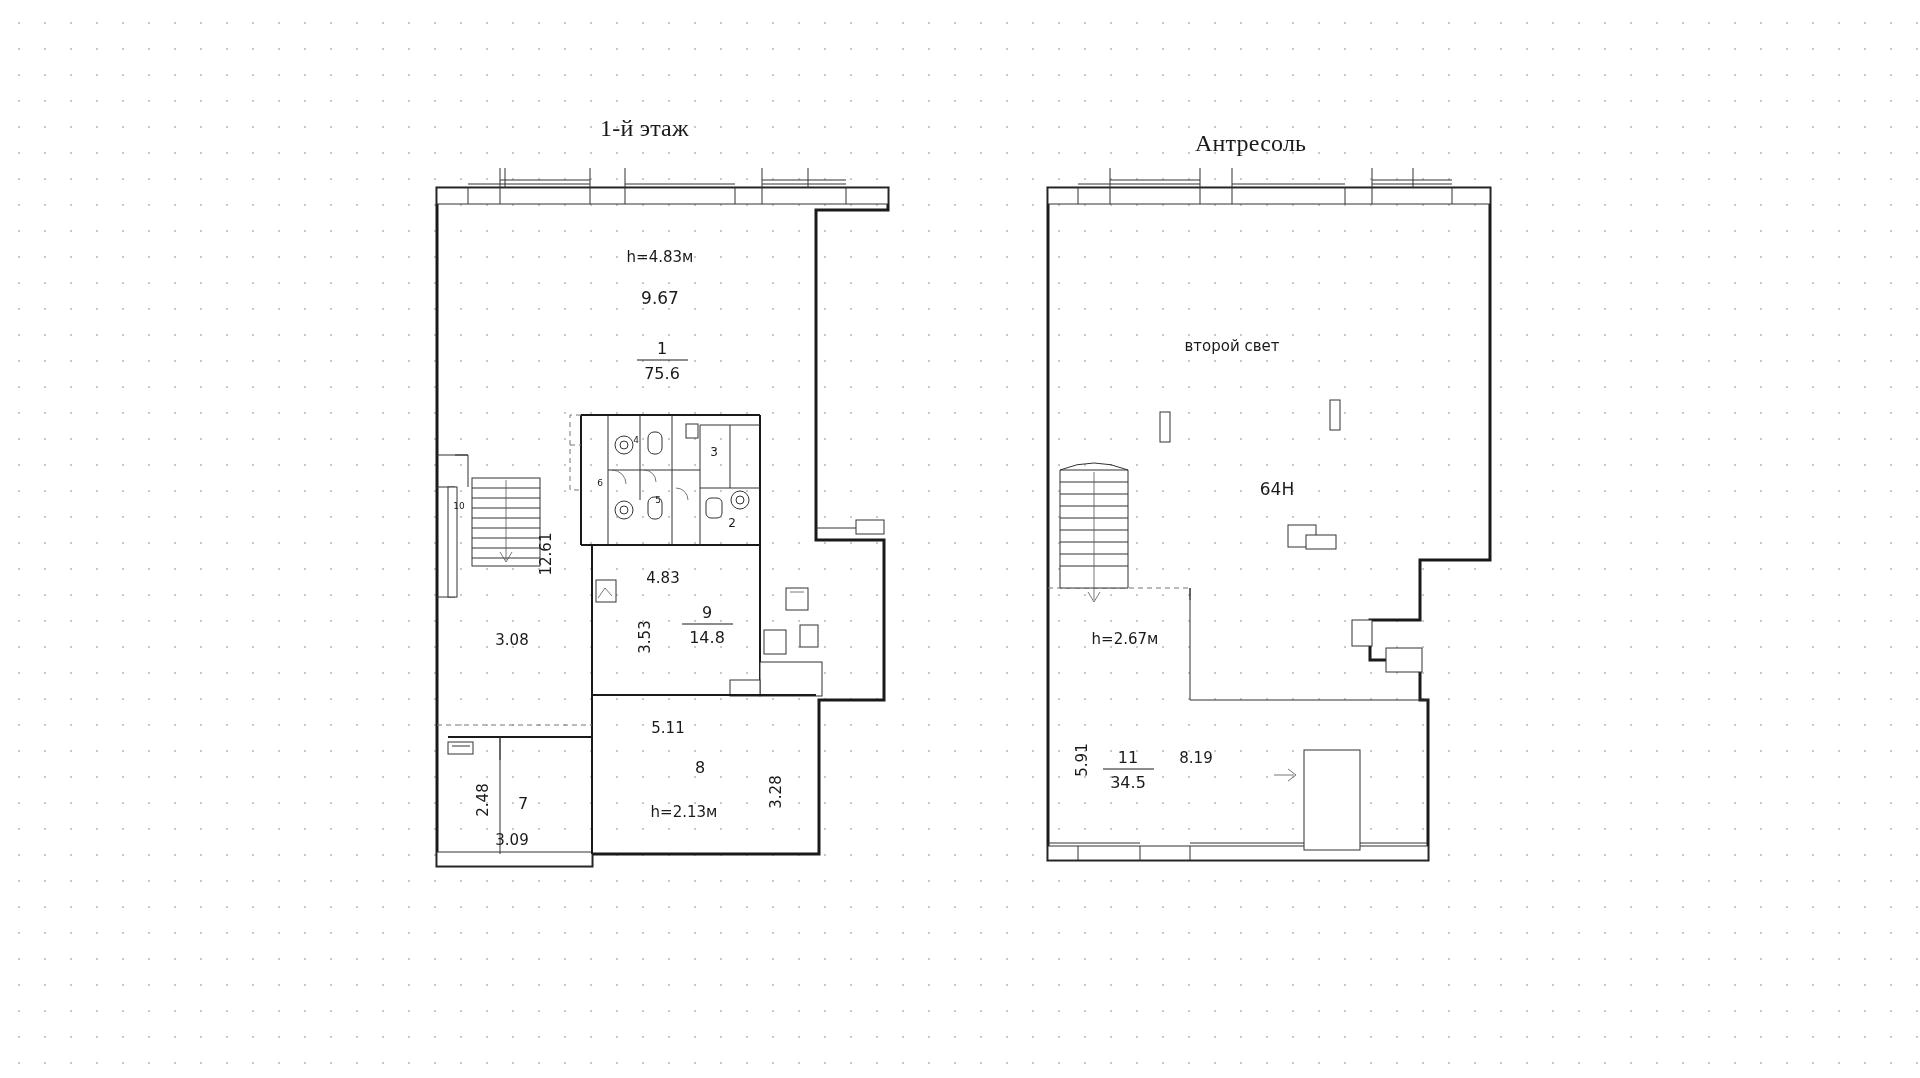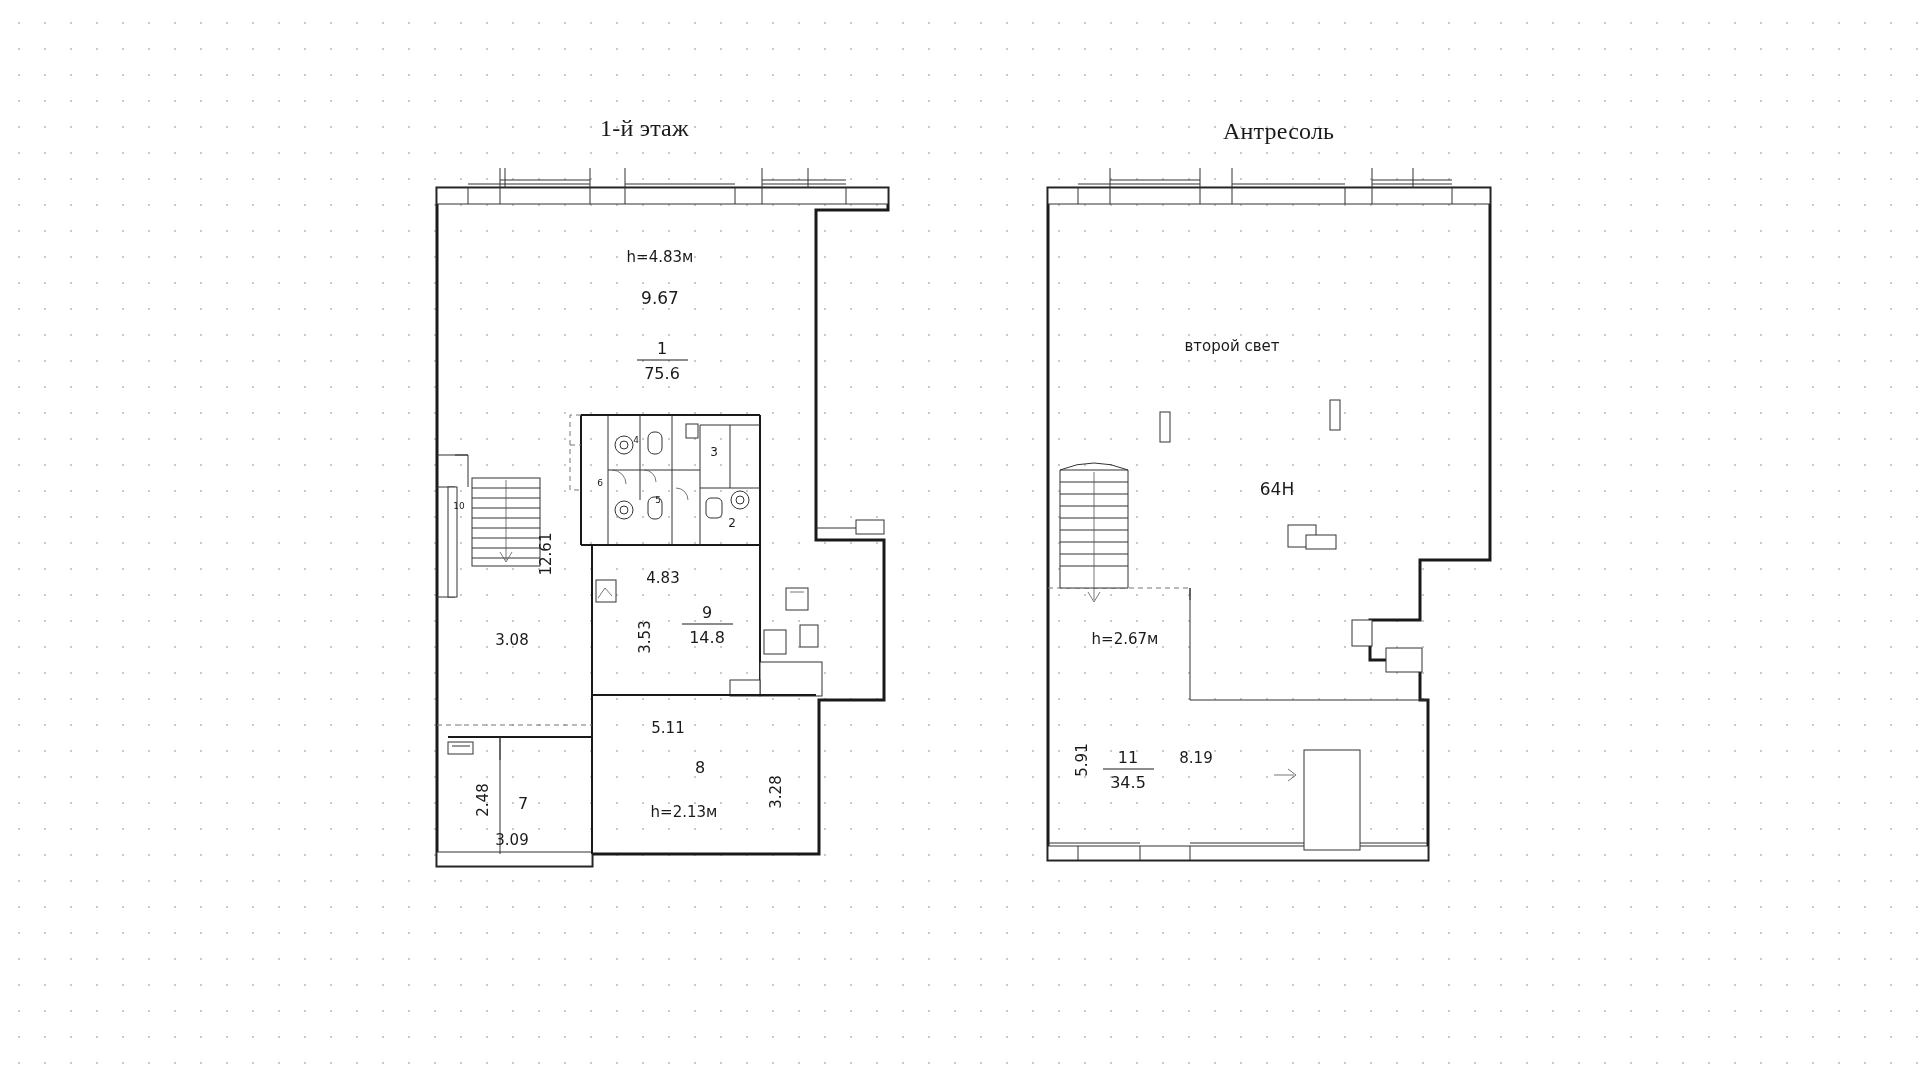--- a/index.html
+++ b/index.html
@@ -25,21 +25,21 @@
   }
   .plan-title {
     position: absolute;
     font-size: 24px;
     letter-spacing: 0.2px;
     color: #1a1a1a;
     white-space: nowrap;
     font-family: Liberation Serif, serif;
   }
   #title-floor1 { left: 600px; top: 115px; }
-  #title-mezz  { left: 1195px; top: 118px; margin-left: 28px; }
+  #title-mezz  { left: 1195px; top: 130px; }
 
   svg.plan {
     position: absolute;
     top: 0;
     left: 0;
     overflow: visible;
   }
   .wall-thick {
     fill: none;
     stroke: #1a1a1a;

